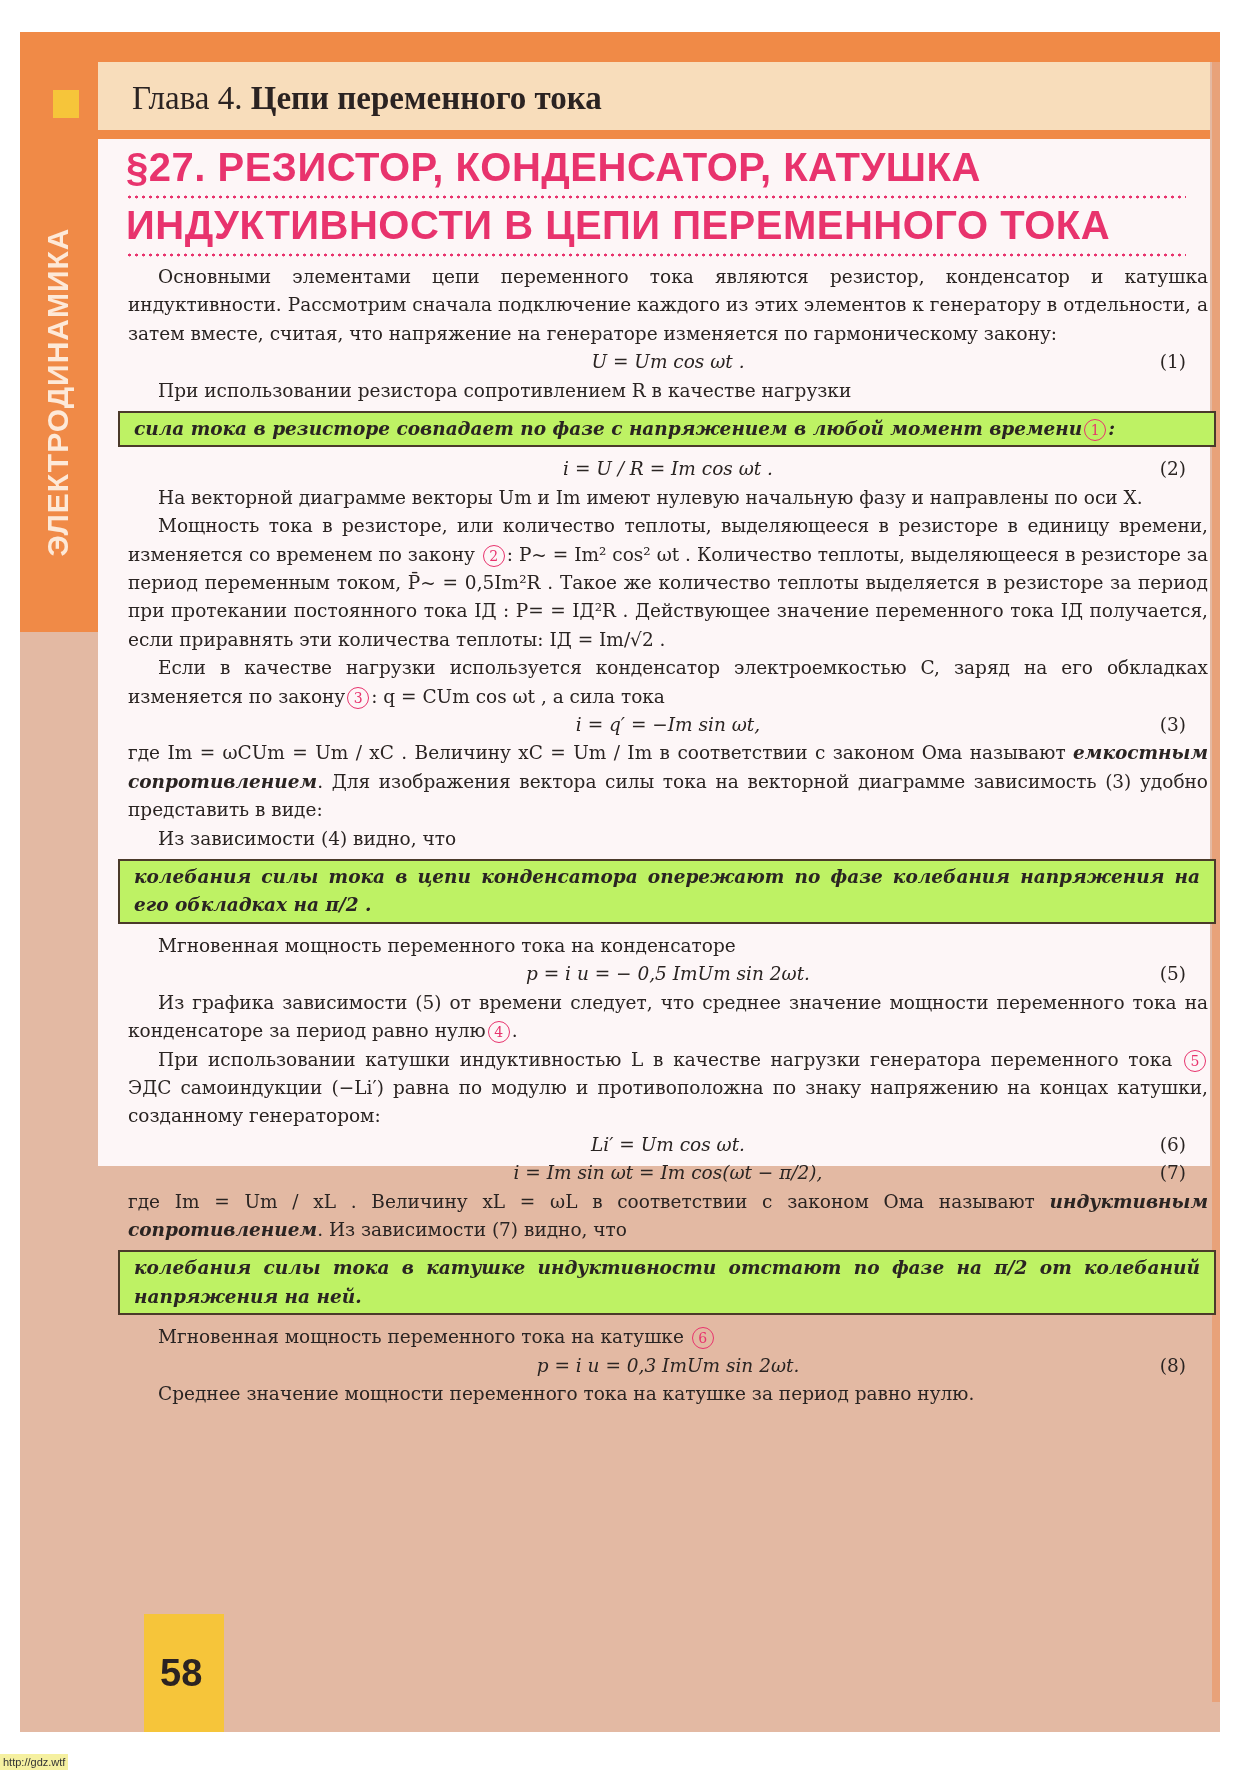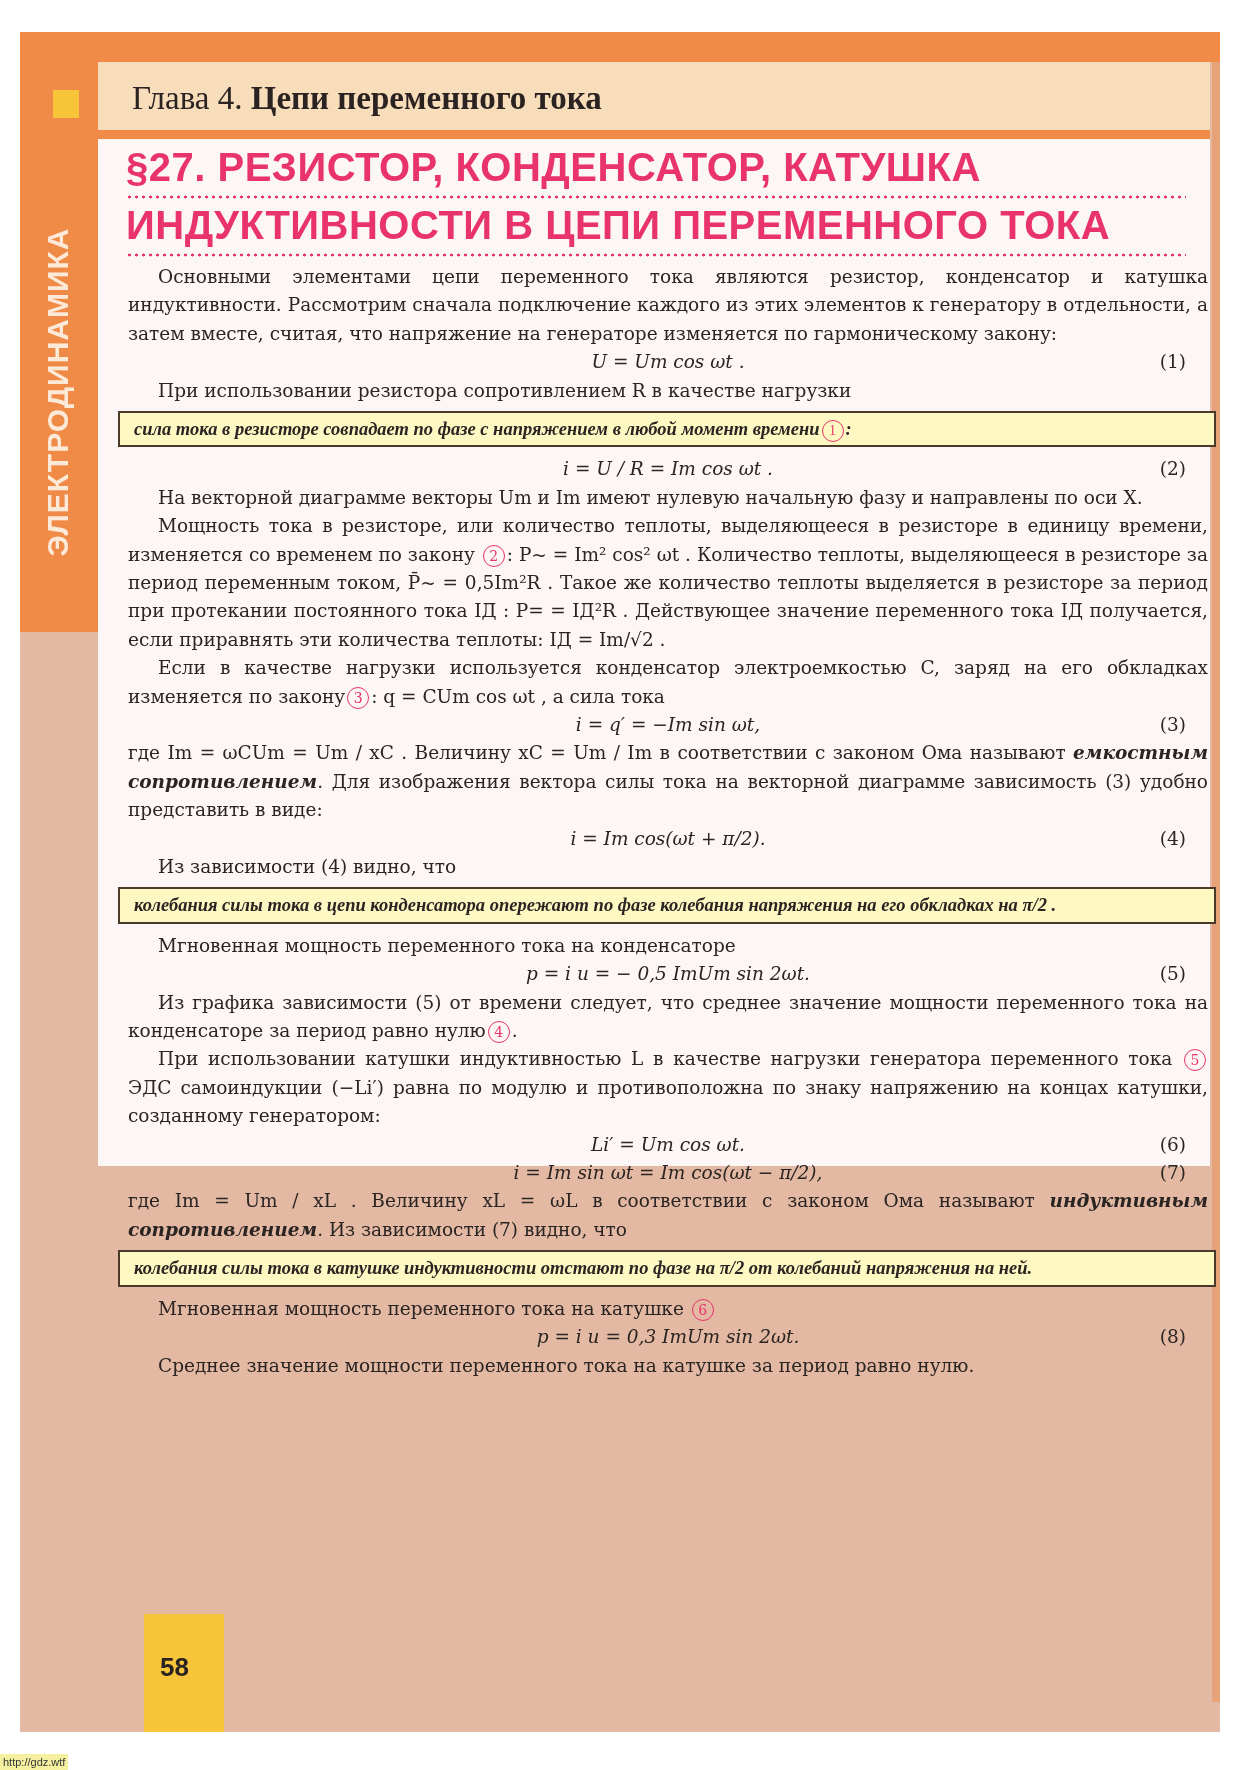--- a/index.html
+++ b/index.html
@@ -15,25 +15,25 @@
   .orange-strip{position:absolute;left:78px;top:98px;width:1112px;height:16px;background:#f08a47;}
   .content{position:absolute;left:78px;top:107px;width:1112px;height:1027px;background:#fdf6f7;}
   .side-label{position:absolute;left:38px;top:330px;transform:translate(-50%,-50%) rotate(-90deg);font-family:"Liberation Sans","DejaVu Sans",sans-serif;font-weight:bold;font-size:30px;color:#fde9d8;letter-spacing:1px;white-space:nowrap;}
   .section-title{position:absolute;left:28px;width:1080px;font-family:"Liberation Sans","DejaVu Sans",sans-serif;font-weight:bold;font-size:40px;color:#e8336d;letter-spacing:0.5px;line-height:48px;}
   .dots{position:absolute;left:28px;width:1060px;height:4px;background-image:radial-gradient(circle,#e8336d 1.4px,transparent 1.6px);background-size:7px 4px;}
   .text{position:absolute;left:30px;width:1080px;font-size:18.5px;line-height:28.4px;text-align:justify;}
   .p{margin:0;text-indent:30px;}
   .p.noi{text-indent:0;}
   .formula{display:flex;justify-content:center;position:relative;height:28.4px;font-style:italic;}
   .formula .eqno{position:absolute;right:22px;font-style:normal;}
-  .hl{position:relative;margin:6px 0 8px -10px;width:1098px;background:#fef9c3;border:2px solid #4b3a2a;border-left-width:2px;box-sizing:border-box;padding:2px 14px;font-style:italic;font-weight:bold;line-height:28.4px;font-family:Liberation Serif, serif;}
+  .hl{position:relative;margin:6px 0 8px -10px;width:1098px;background:#bef264;border:2px solid #4b3a2a;border-left-width:2px;box-sizing:border-box;padding:2px 14px;font-style:italic;font-weight:bold;line-height:28.4px;}
   .mark{display:inline-block;width:20px;height:20px;border:1.5px solid #e8336d;border-radius:50%;color:#e8336d;font-size:14px;line-height:20px;text-align:center;font-style:normal;font-weight:normal;text-indent:0;vertical-align:middle;margin:0 2px;}
   .em{font-style:italic;font-weight:bold;}
   .page-num-box{position:absolute;left:124px;top:1582px;width:80px;height:118px;background:#f6c53a;}
-  .page-num{position:absolute;left:140px;top:1620px;font-family:"Liberation Sans","DejaVu Sans",sans-serif;font-weight:bold;font-size:26px;color:#2b2322;}
+  .page-num{position:absolute;left:140px;top:1620px;font-family:"Liberation Sans","DejaVu Sans",sans-serif;font-weight:bold;font-size:38px;color:#2b2322;}
   .watermark{position:absolute;left:0;top:1754px;height:20px;padding:0 3px;background:#f5f0a0;font-family:"Liberation Sans","DejaVu Sans",sans-serif;font-size:11px;color:#333;line-height:16px;}
 </style>
 </head>
 <body>
 
 <div class="page">
   <div class="top-orange"></div>
   <div class="side-orange">
     <span class="side-label">ЭЛЕКТРОДИНАМИКА</span>
   </div>
@@ -62,24 +62,20 @@
           <span class="eqno">(2)</span>
         </div>
       <p class="p">На векторной диаграмме векторы Um и Im имеют нулевую начальную фазу и направлены по оси X.</p>
       <p class="p"><span>Мощность тока в резисторе, или количество теплоты, выделяющееся в резисторе в единицу времени, изменяется со временем по закону</span> <span class="mark">2</span><span>: P~ = Im² cos² ωt . Количество теплоты, выделяющееся в резисторе за период переменным током, P̄~ = 0,5Im²R . Такое же количество теплоты выделяется в резисторе за период при протекании постоянного тока IД : P= = IД²R . Действующее значение переменного тока IД получается, если приравнять эти количества теплоты: IД = Im/√2 .</span></p>
       <p class="p"><span>Если в качестве нагрузки используется конденсатор электроемкостью C, заряд на его обкладках изменяется по закону</span><span class="mark">3</span><span>: q = CUm cos ωt , а сила тока</span></p>
       <div class="formula">
           <span>i = q′ = −Im sin ωt,</span>
           <span class="eqno">(3)</span>
         </div>
       <p class="p noi"><span>где Im = ωCUm = Um / xC . Величину xC = Um / Im в соответствии с законом Ома называют </span><span class="em">емкостным сопротивлением</span><span>. Для изображения вектора силы тока на векторной диаграмме зависимость (3) удобно представить в виде:</span></p>
-      <div class="formula">
-          <span>i = Im cos(ωt + π/2).</span>
-          <span class="eqno">(4)</span>
-        </div>
       <p class="p">Из зависимости (4) видно, что</p>
       <div class="hl">колебания силы тока в цепи конденсатора опережают по фазе колебания напряжения на его обкладках на π/2 .</div>
       <p class="p">Мгновенная мощность переменного тока на конденсаторе</p>
       <div class="formula">
           <span>p = i u = − 0,5 ImUm sin 2ωt.</span>
           <span class="eqno">(5)</span>
         </div>
       <p class="p"><span>Из графика зависимости (5) от времени следует, что среднее значение мощности переменного тока на конденсаторе за период равно нулю</span><span class="mark">4</span><span>.</span></p>
       <p class="p"><span>При использовании катушки индуктивностью L в качестве нагрузки генератора переменного тока</span> <span class="mark">5</span><span> ЭДС самоиндукции (−Li′) равна по модулю и противоположна по знаку напряжению на концах катушки, созданному генератором:</span></p>
       <div class="formula">

